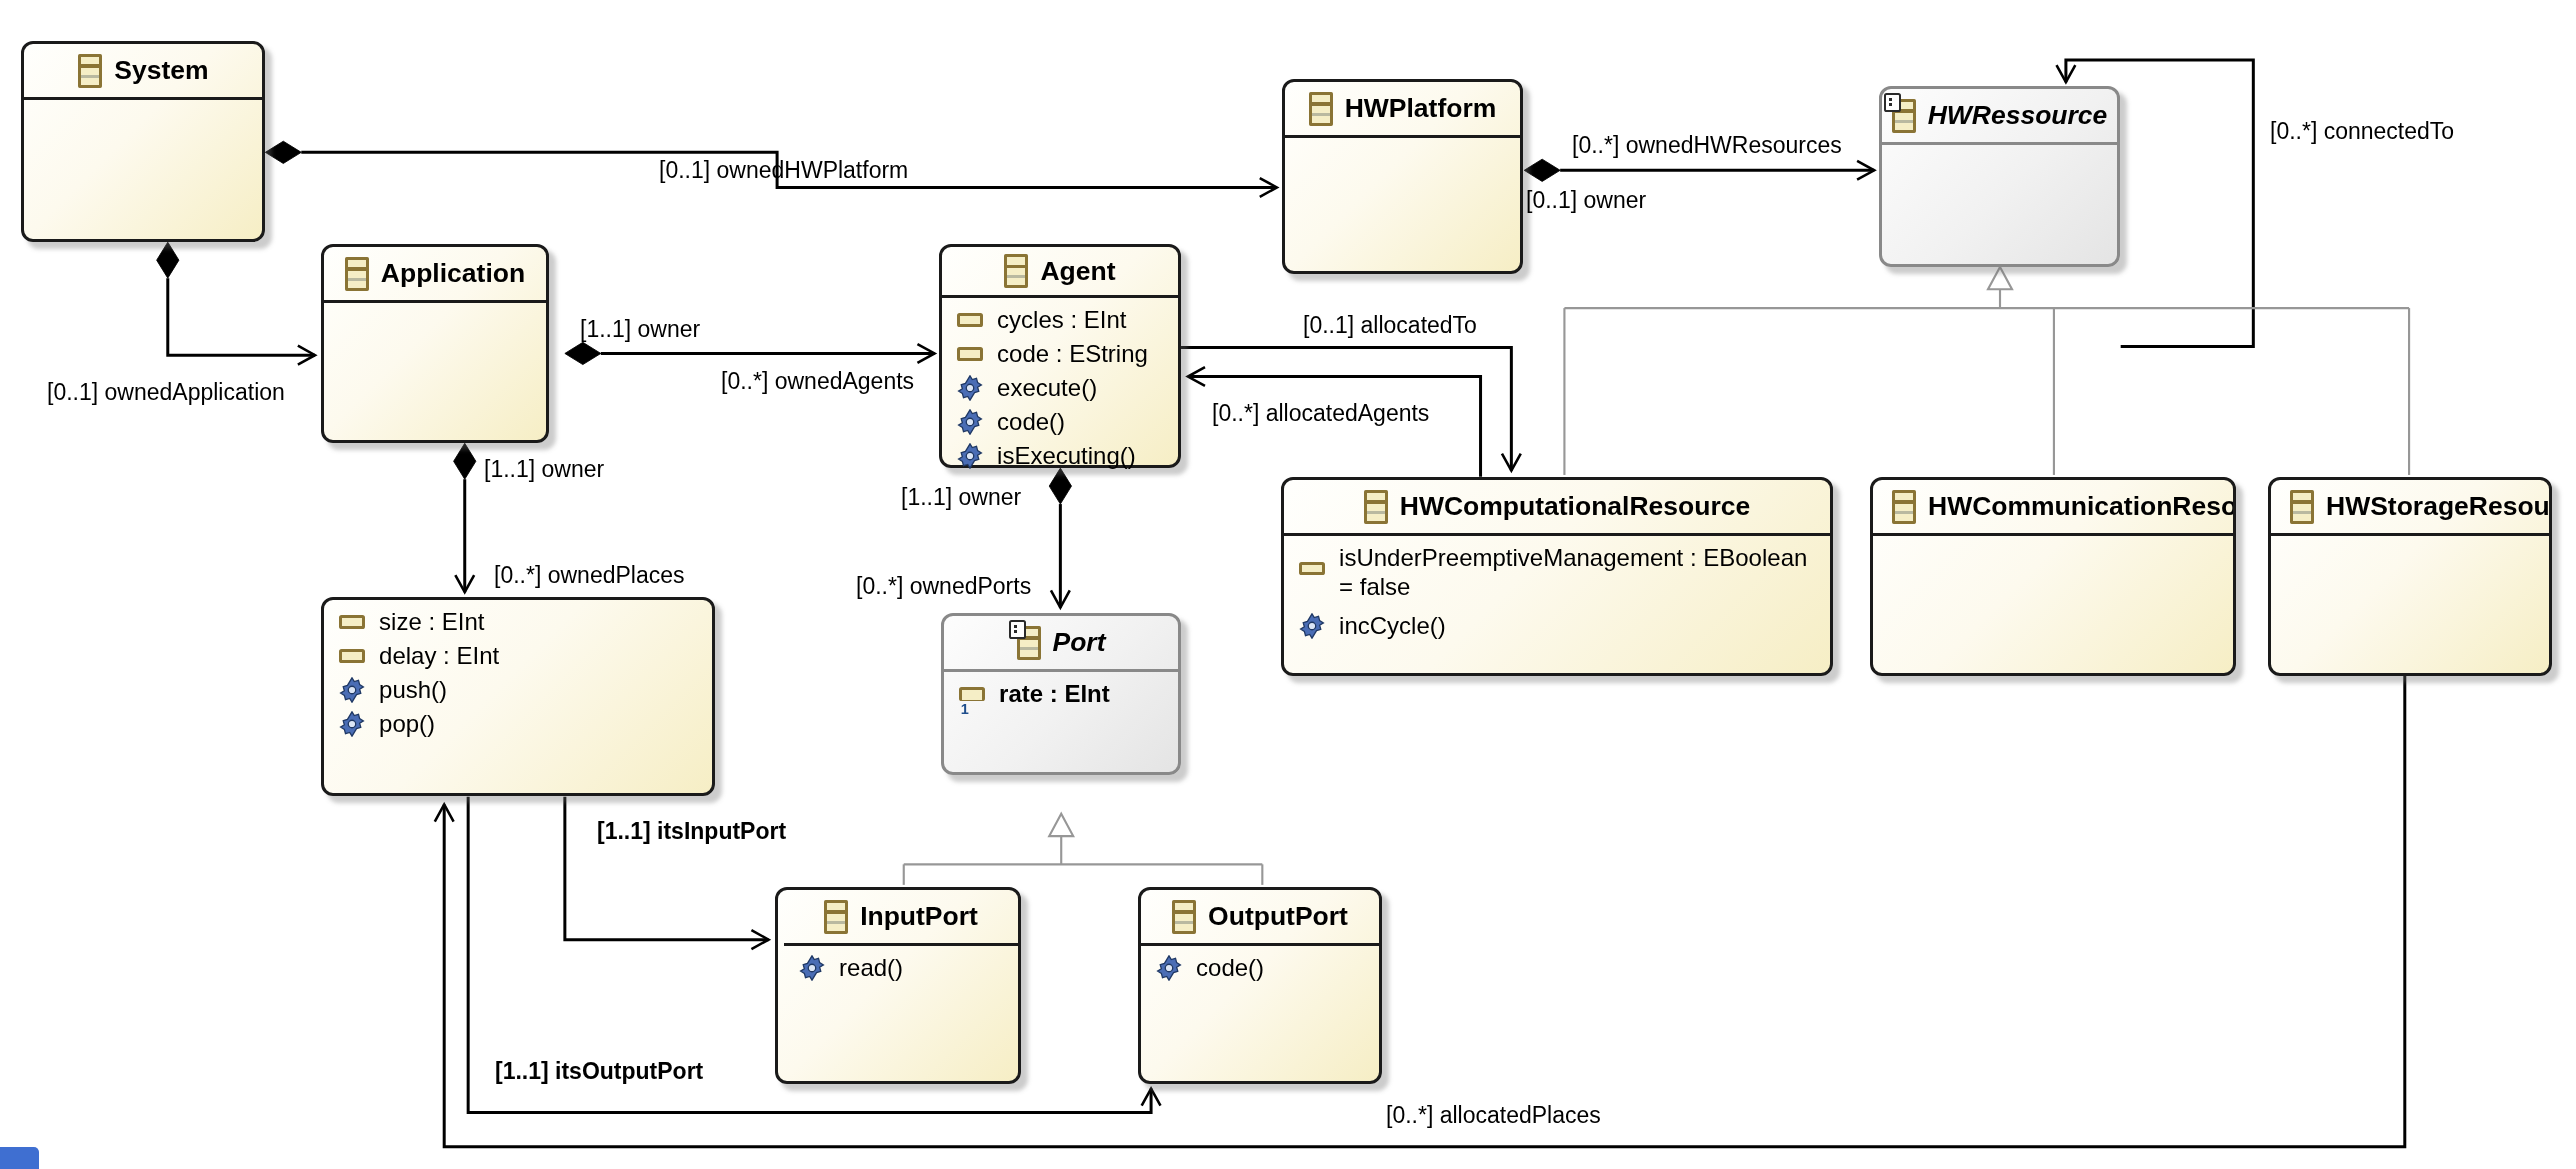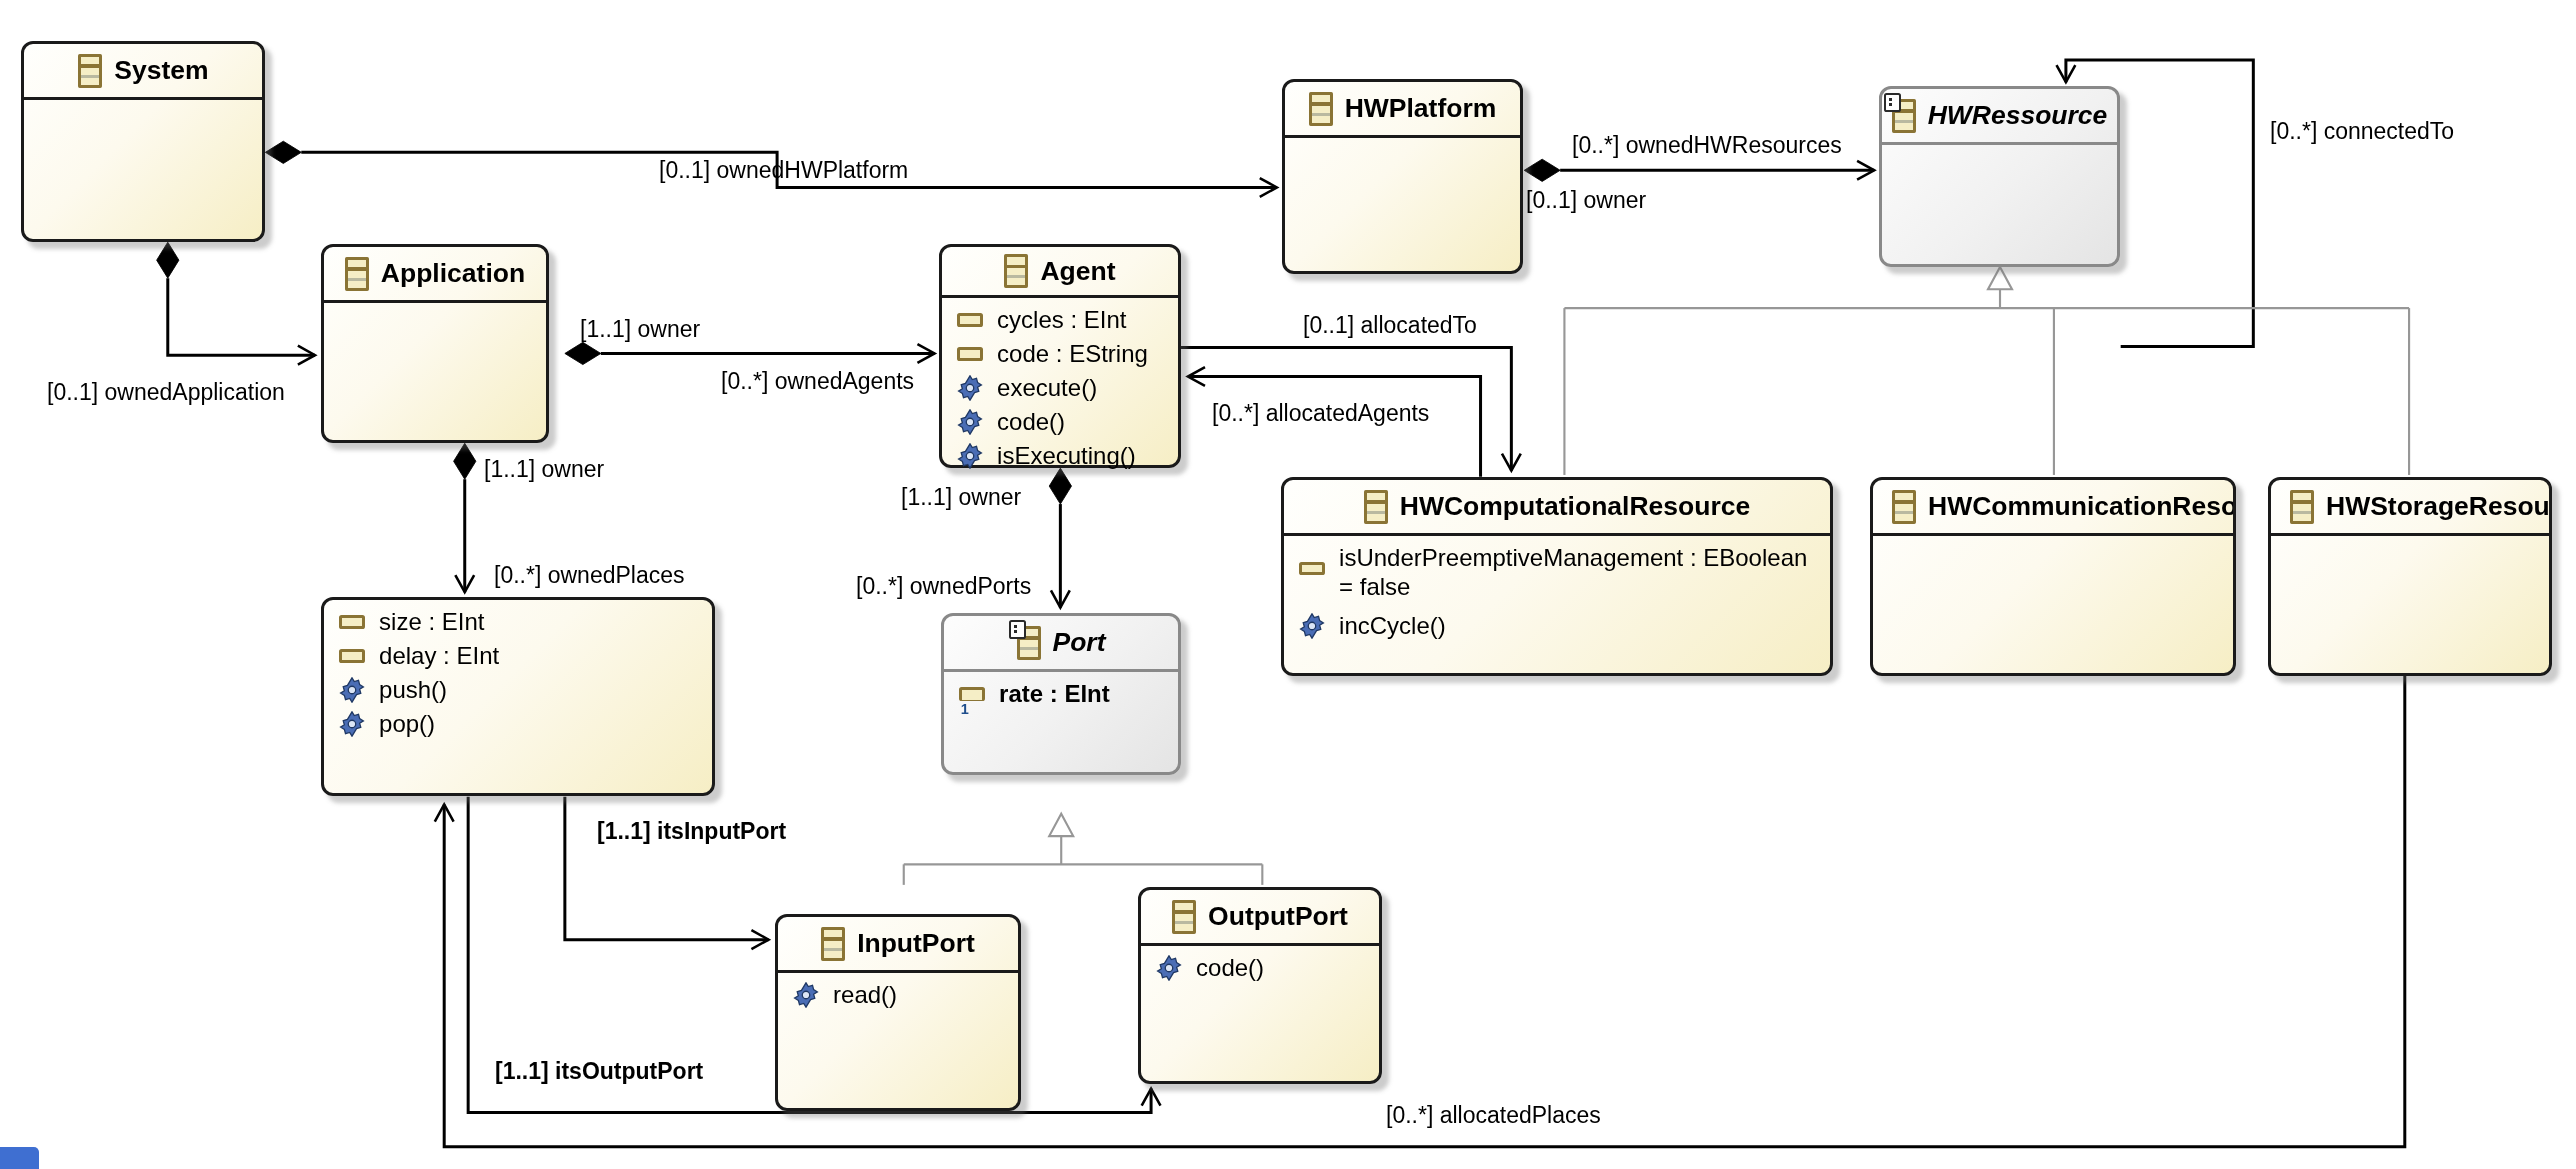--- a/index.html
+++ b/index.html
@@ -294,21 +294,21 @@
     <div class="cls-body">
       <div class="row bold">
         <span class="aicon half">
           <span class="mone">1</span>
         </span>
         <span class="rtext">rate : EInt</span>
       </div>
     </div>
   </div>
 
-  <div class="cls" style="left:775px;top:914px;width:246px;height:197px;">
+  <div class="cls" style="left:775px;top:887px;width:246px;height:197px;padding-left:6px;">
     <div class="cls-head">
       <span class="cicon">
           <i class="b1"></i>
           <i class="b2"></i>
         </span>
       <span class="cls-title">InputPort</span>
     </div>
     <div class="cls-body">
       <div class="row">
         <span class="oicon">

